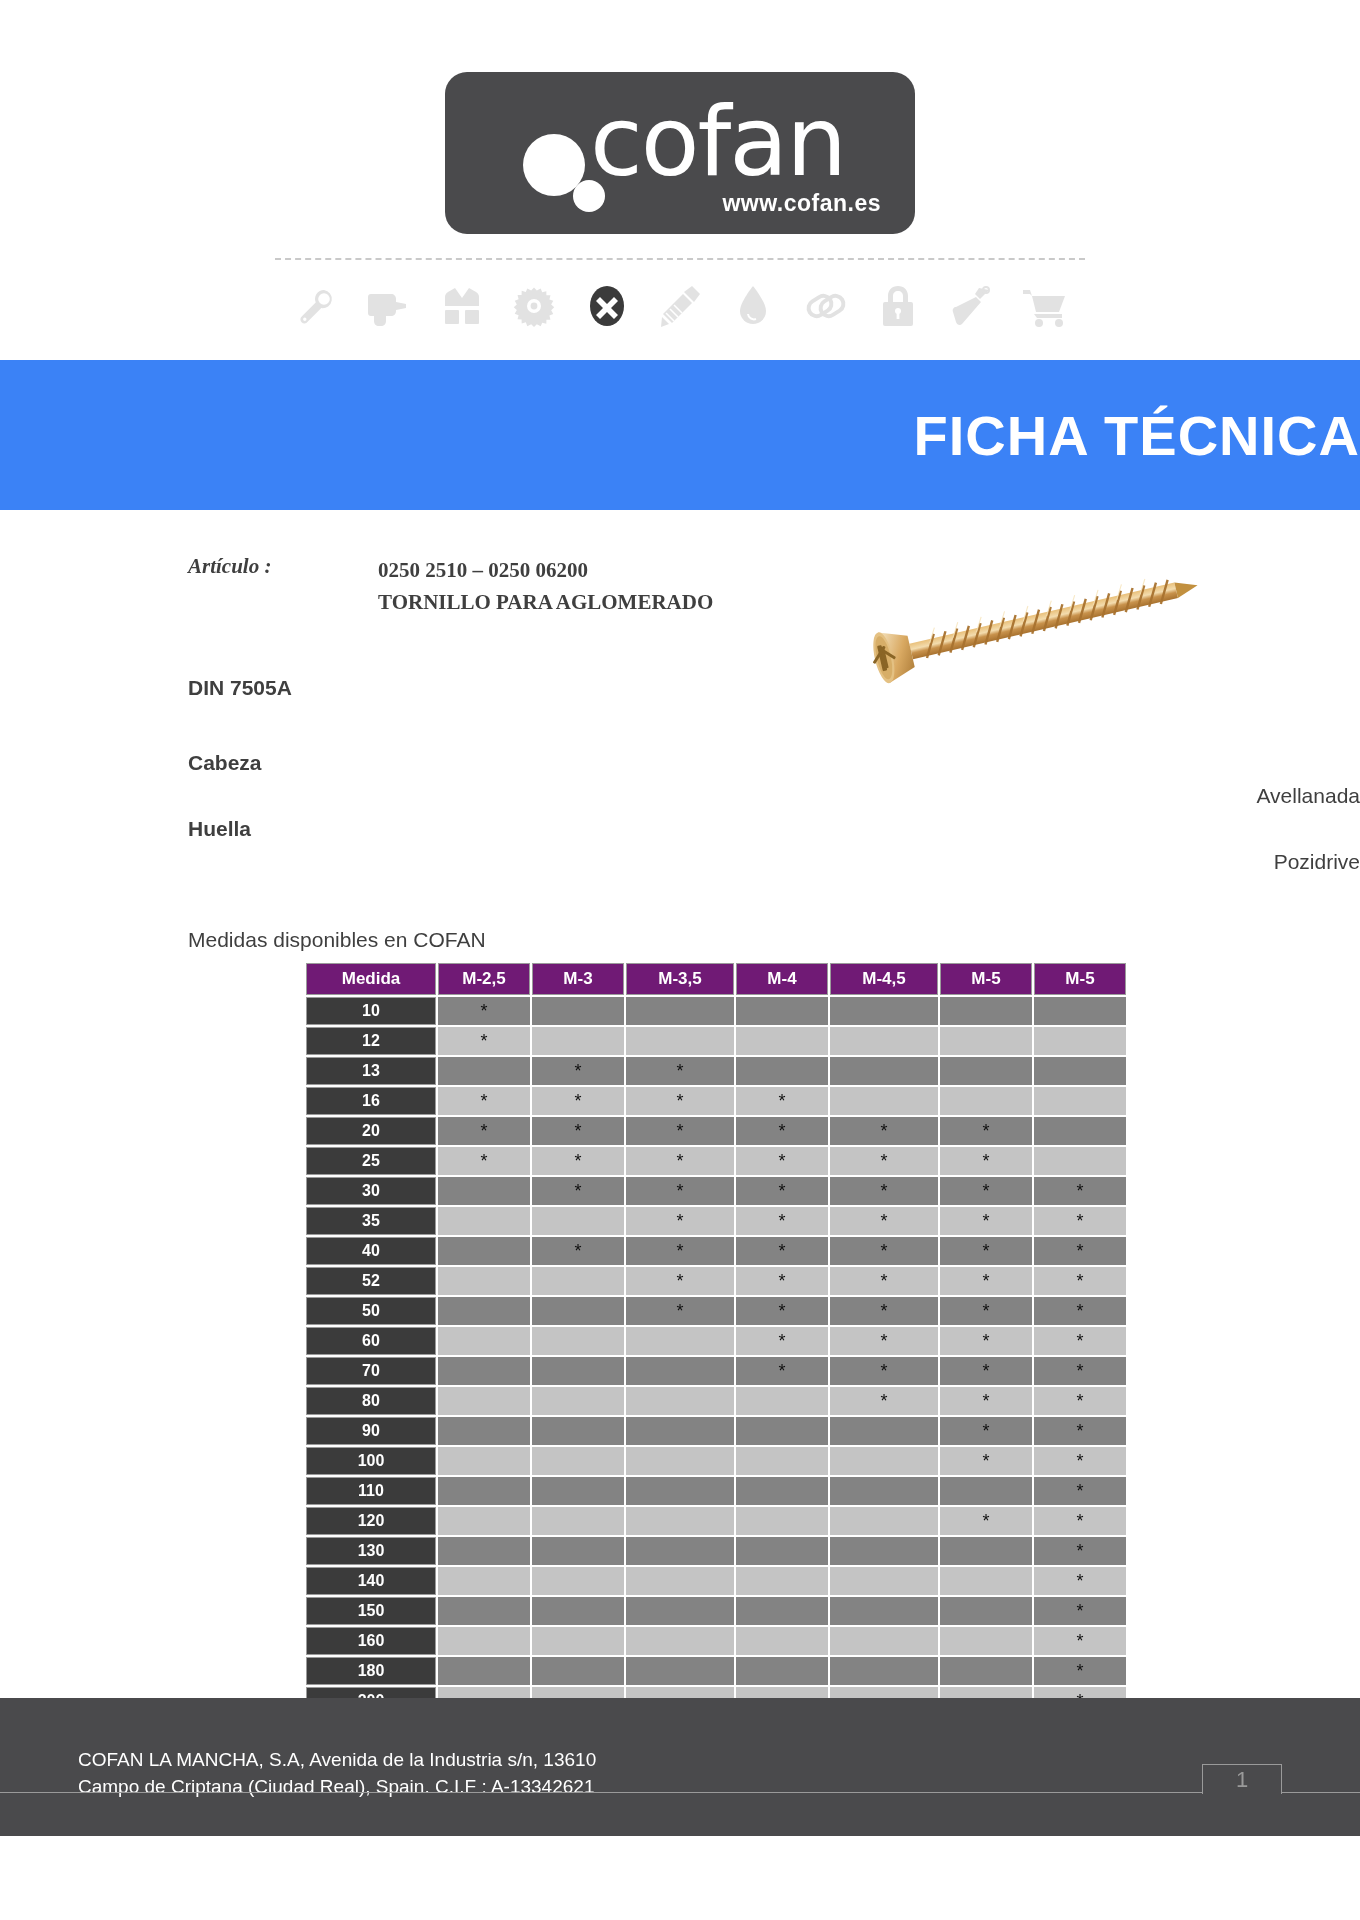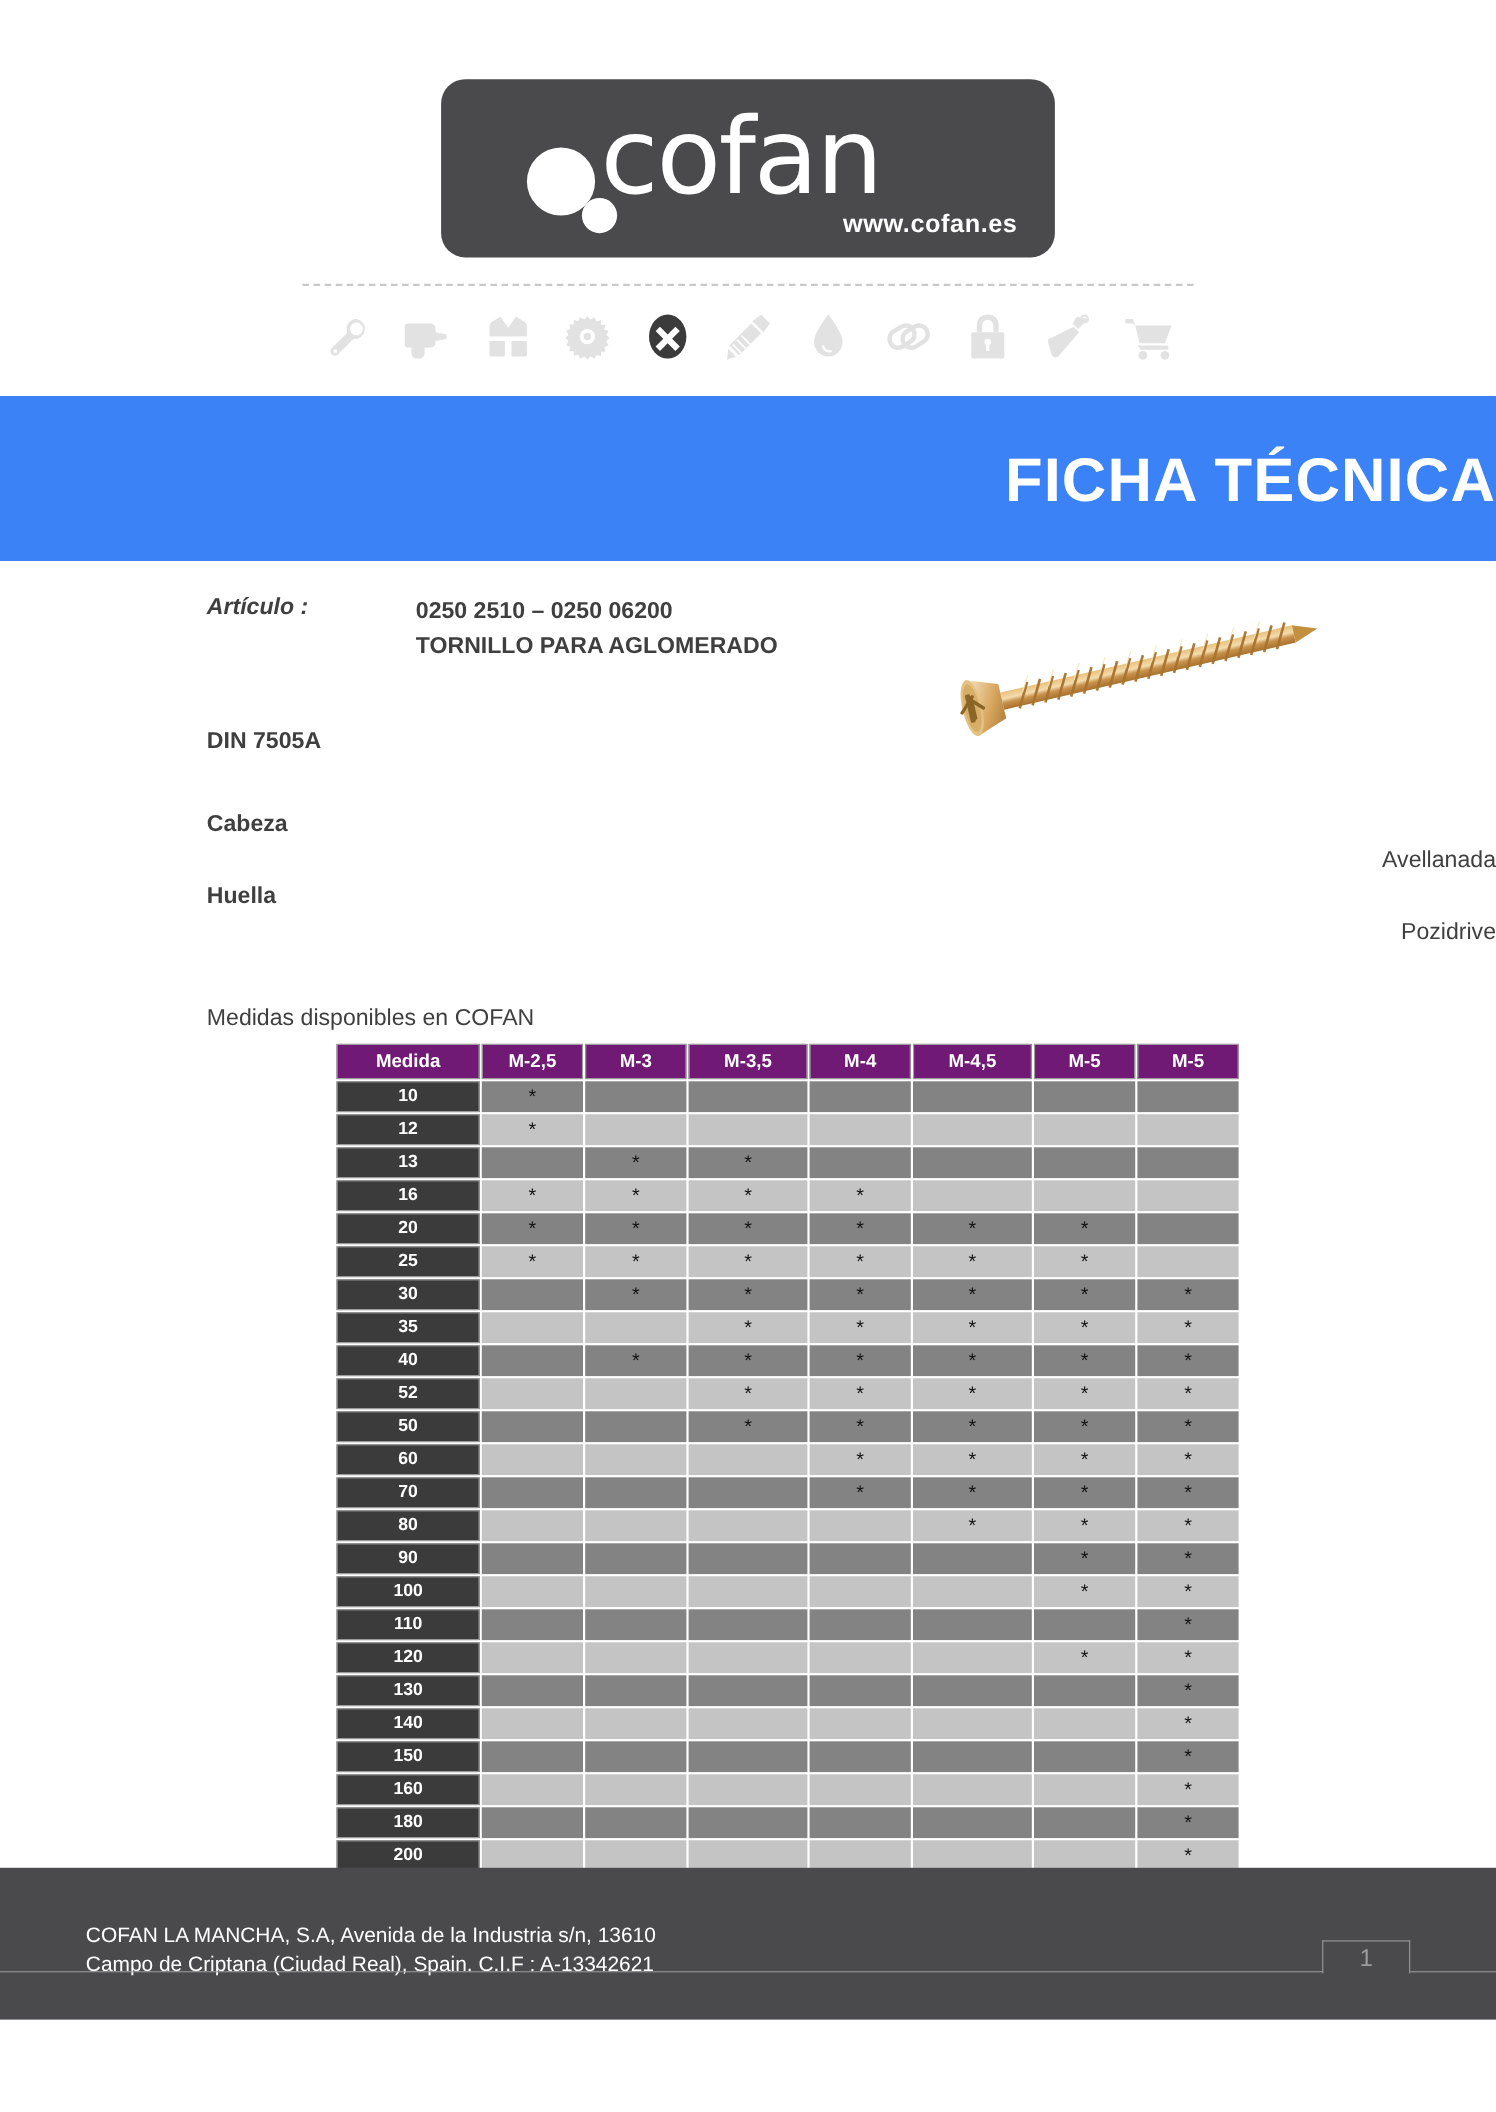--- a/index.html
+++ b/index.html
@@ -8,21 +8,21 @@
     background:#ffffff;
     font-family:"Liberation Sans", sans-serif;
     color:#3f3f3f;
     overflow:hidden;
     position:relative;
   }
 
   
   .header{width:100%;padding-top:72px;display:flex;flex-direction:column;align-items:center;}
   .logo-box{
-    width:558px;height:162px;background:#4a4a4c;border-radius:22px;
+    width:470px;height:162px;background:#4a4a4c;border-radius:22px;
     position:relative;display:block;
   }
   .logo-inner{position:absolute;left:0;top:0;right:0;bottom:0;}
   .logo-dot-big{position:absolute;left:78px;top:62px;width:62px;height:62px;border-radius:50%;background:#fff;}
   .logo-dot-small{position:absolute;left:128px;top:108px;width:32px;height:32px;border-radius:50%;background:#fff;}
   .logo-word{
     position:absolute;left:145px;top:22px;font-size:96px;line-height:96px;
     color:#fff;font-weight:400;letter-spacing:-2px;
     font-family:"DejaVu Sans", sans-serif;
   }
@@ -48,21 +48,21 @@
     margin-top:22px;width:100%;height:150px;background:#3b82f6;
     display:flex;align-items:center;justify-content:flex-end;
   }
   .titleband h1{
     margin:0;color:#fff;font-size:56px;font-weight:bold;letter-spacing:1px;
     font-family:"Liberation Sans", sans-serif;
   }
 
   
   .content{position:relative;padding:0 0 0 188px;}
-  .art-row{display:flex;margin-top:30px;}
+  .art-row{display:flex;margin-top:44px;font-family:Liberation Serif, serif;}
   .art-label{font-size:21px;font-weight:bold;font-style:italic;width:190px;flex:none;color:#3f3f3f;}
   .art-vals div{font-size:21px;font-weight:bold;color:#3f3f3f;line-height:32px;}
 
   .din{font-size:21px;font-weight:bold;margin-top:58px;}
   .spec{margin-top:46px;}
   .spec .k{font-size:21px;font-weight:bold;line-height:33px;}
   .spec .v{font-size:21px;font-weight:normal;line-height:33px;padding-left:86px;text-align:right;}
 
   .screw-wrap{position:absolute;right:150px;top:10px;width:360px;height:120px;}
 

